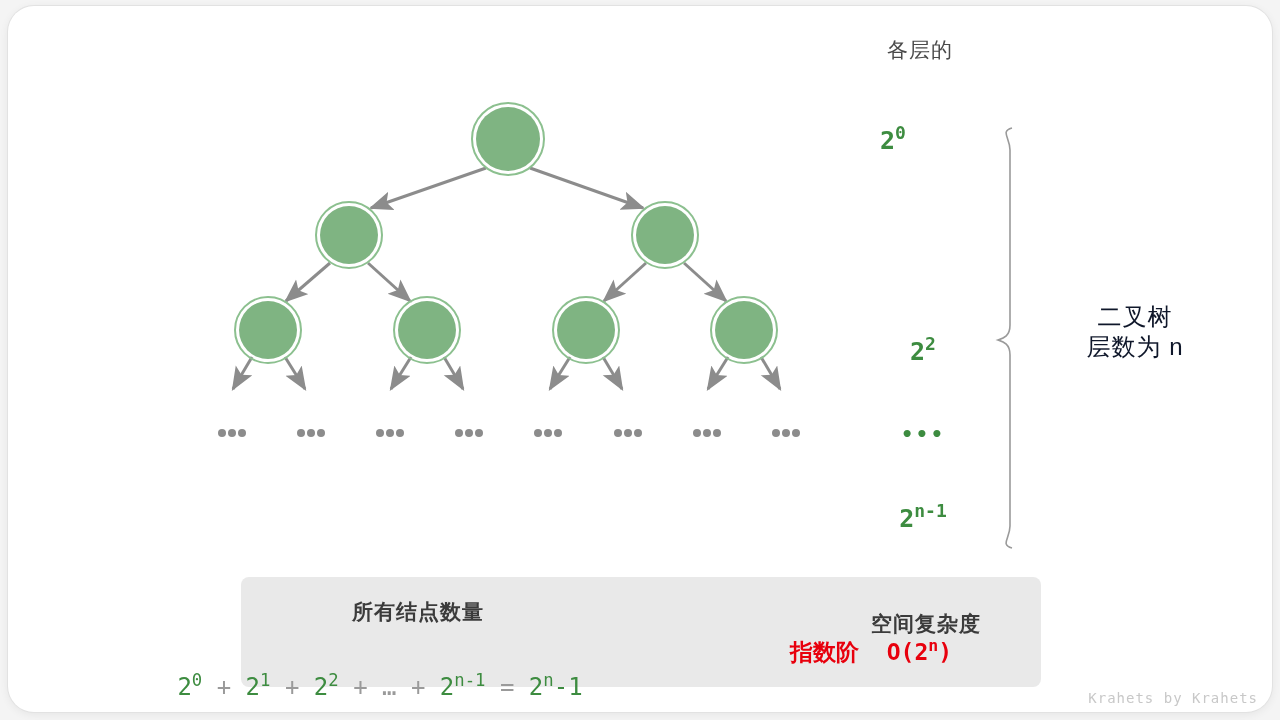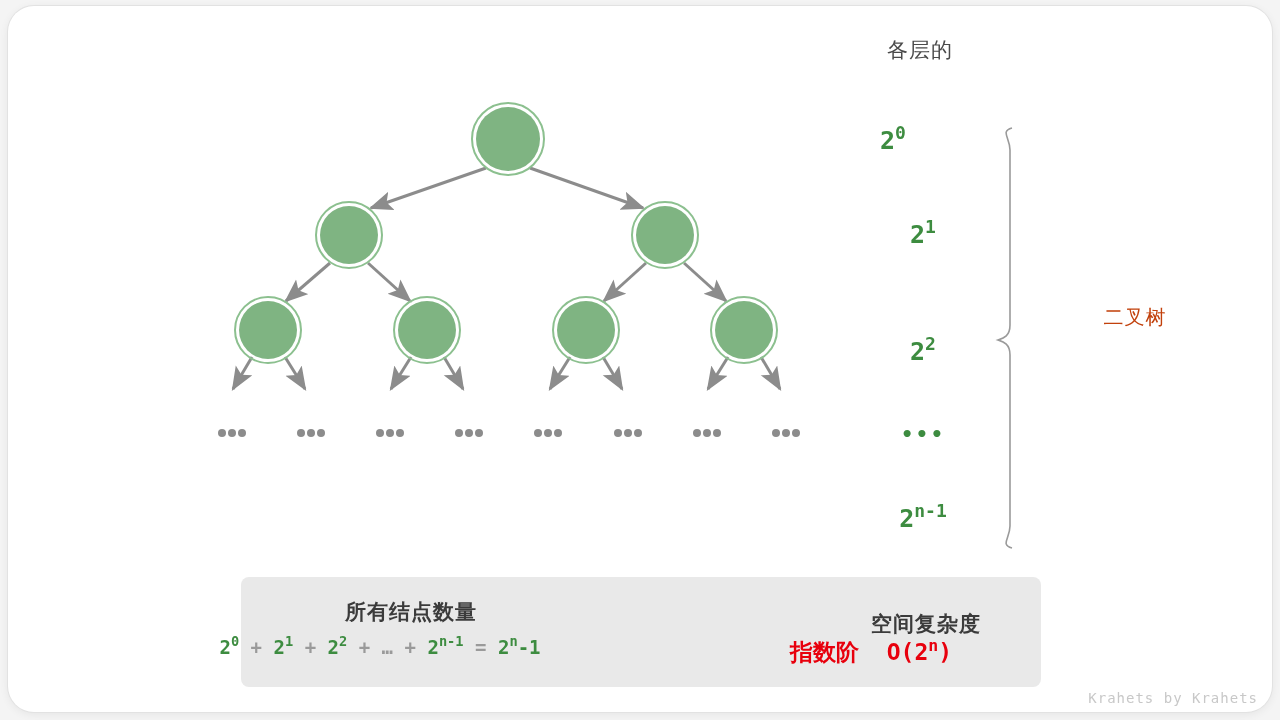--- a/index.html
+++ b/index.html
@@ -64,23 +64,23 @@
     color: #3d8c40;
     font-family: "DejaVu Sans", sans-serif;
     font-weight: bold;
     font-size: 20px;
     letter-spacing: 2px;
   }
   .brace-text {
     position: absolute;
     width: 230px;
     text-align: center;
-    color: #c2410c;
+    color: #0f172a;
     font-family: "Liberation Sans", sans-serif;
-    font-size: 20px;
+    font-size: 24px;
     line-height: 30px;
     letter-spacing: 1px;
     white-space: nowrap;
   }
   #summary-box {
     position: absolute;
     left: 241px;
     top: 577px;
     width: 800px;
     height: 110px;
@@ -93,26 +93,26 @@
     font-family: "Liberation Sans", sans-serif;
     font-weight: bold;
     font-size: 21px;
     color: #3b3b3b;
     letter-spacing: 1px;
     white-space: nowrap;
   }
   #sum-formula {
     position: absolute;
     left: 0px;
-    top: 633px;
+    top: 669px;
     width: 760px;
     text-align: center;
     font-family: "DejaVu Sans Mono", monospace;
-    font-weight: bold;
-    font-size: 19px;
+    font-weight: normal;
+    font-size: 24px;
     color: #9a9a9a;
     white-space: nowrap;
   }
   #sum-formula .g {
     color: #3d8c40;
   }
   #sum-formula sup {
     font-size: 0.72em;
     vertical-align: 0.55em;
   }
@@ -224,30 +224,30 @@
 
     <path d="M1012,128 C1000,131 1010,138 1010,150 L1010,325 C1010,336 1004,338 998,340
              C1004,342 1010,344 1010,355 L1010,526 C1010,538 1000,545 1012,548" fill="none" stroke="#9a9a9a" stroke-width="1.6"></path>
 
     <path d="M767,617 L793,617 L793,606 L818,631 L793,656 L793,645 L767,645 Z" fill="#c9c9c9"></path>
   </svg>
 
   <div class="col-title" style="left:810px; top:36px;">各层的</div>
 
   <div class="lvl-label" style="left:813px; top:122px;">2<sup>0</sup></div>
-  <div class="lvl-label" style="left:843px; top:216px;">2<sup>1</sup></div>
   <div class="lvl-label" style="left:843px; top:310px;margin-top:23px;">2<sup>2</sup></div>
   <div class="dots-label" style="left:843px; top:422px;">•••</div>
   <div class="lvl-label" style="left:843px; top:500px;">2<sup>n-1</sup></div>
 
   <div class="brace-text" style="left:1020px; top:302px;">二叉树</div>
+  <div class="brace-text" style="left:1020px; top:332px;">层数为 n</div>
 
   <div id="summary-box"></div>
 
-  <div class="sum-head" style="left:10px; top:598px; width:760px;padding-left:21px;">所有结点数量</div>
+  <div class="sum-head" style="left:17px; top:598px; width:760px;padding-left:21px;">所有结点数量</div>
 
   <div id="sum-formula">
     <span class="g">2<sup>0</sup></span>
     <span>+</span>
     <span class="g">2<sup>1</sup></span>
     <span>+</span>
     <span class="g">2<sup>2</sup></span>
     <span>+</span>
     <span>…</span>
     <span>+</span>

